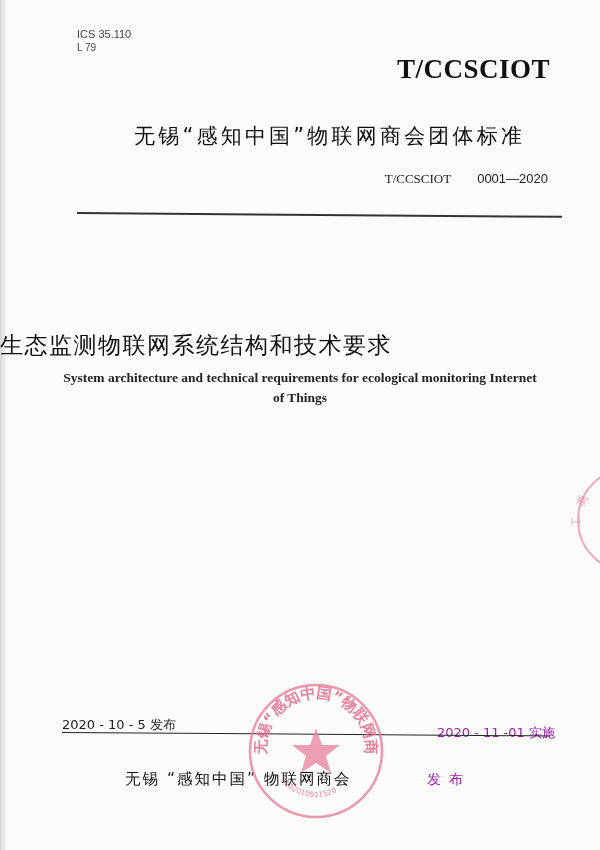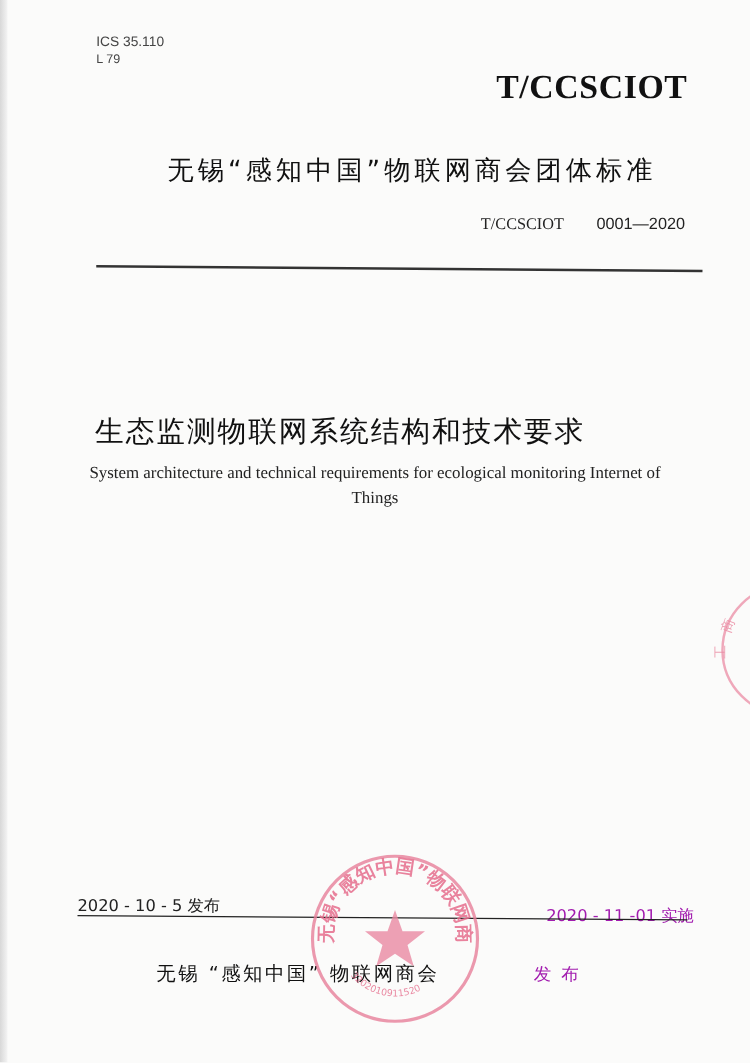--- a/index.html
+++ b/index.html
@@ -26,21 +26,21 @@
   .std-no {
     right:52px; top:171px; font-size:13px; color:#222;
     font-family:"Liberation Serif", serif;
   }
   .std-no .num { font-family:"Liberation Sans", sans-serif; margin-left:26px; }
   .rule-top {
     position:absolute; left:77px; top:212px; width:485px; height:1.5px;
     background:#333; transform:rotate(0.45deg); transform-origin:left center;
   }
   .title-cn {
-    left:0; width:544px; text-align:center; top:330px;
+    left:0; width:544px; text-align:left; top:330px;
     font-size:23px; color:#111; letter-spacing:1.5px;
   }
   .title-en {
     left:0; width:600px; text-align:center; top:368px;
     font-family:"Liberation Serif", serif; font-size:13.5px; color:#222; line-height:20px;
     white-space:normal;
   }
   .pub-date { left:62px; top:716px; font-size:13px; color:#222; }
   .impl-date { right:45px; top:724px; font-size:13px; color:#a21caf; }
   .rule-bottom {
@@ -67,21 +67,21 @@
 
 <div class="abs org-title">无锡“感知中国”物联网商会团体标准</div>
 
 <div class="abs std-no">
   <span>T/CCSCIOT</span><span class="num">0001—2020</span>
 </div>
 
 <div class="rule-top"></div>
 
 <div class="abs title-cn">生态监测物联网系统结构和技术要求</div>
-<div class="abs title-en" style="padding:0 60px; box-sizing:border-box;">System architecture and technical requirements for ecological monitoring Internet of Things</div>
+<div class="abs title-en" style="padding:0 60px; box-sizing:border-box;font-weight:bold;">System architecture and technical requirements for ecological monitoring Internet of Things</div>
 
 <div class="abs pub-date">2020 - 10 - 5 发布</div>
 <div class="abs impl-date">2020 - 11 -01 实施</div>
 <div class="rule-bottom"></div>
 
 <div class="abs publisher">无锡 “感知中国” 物联网商会</div>
 <div class="abs publish-label">发布</div>
 
 <svg class="seal" viewBox="0 0 142 142">
   <defs>

